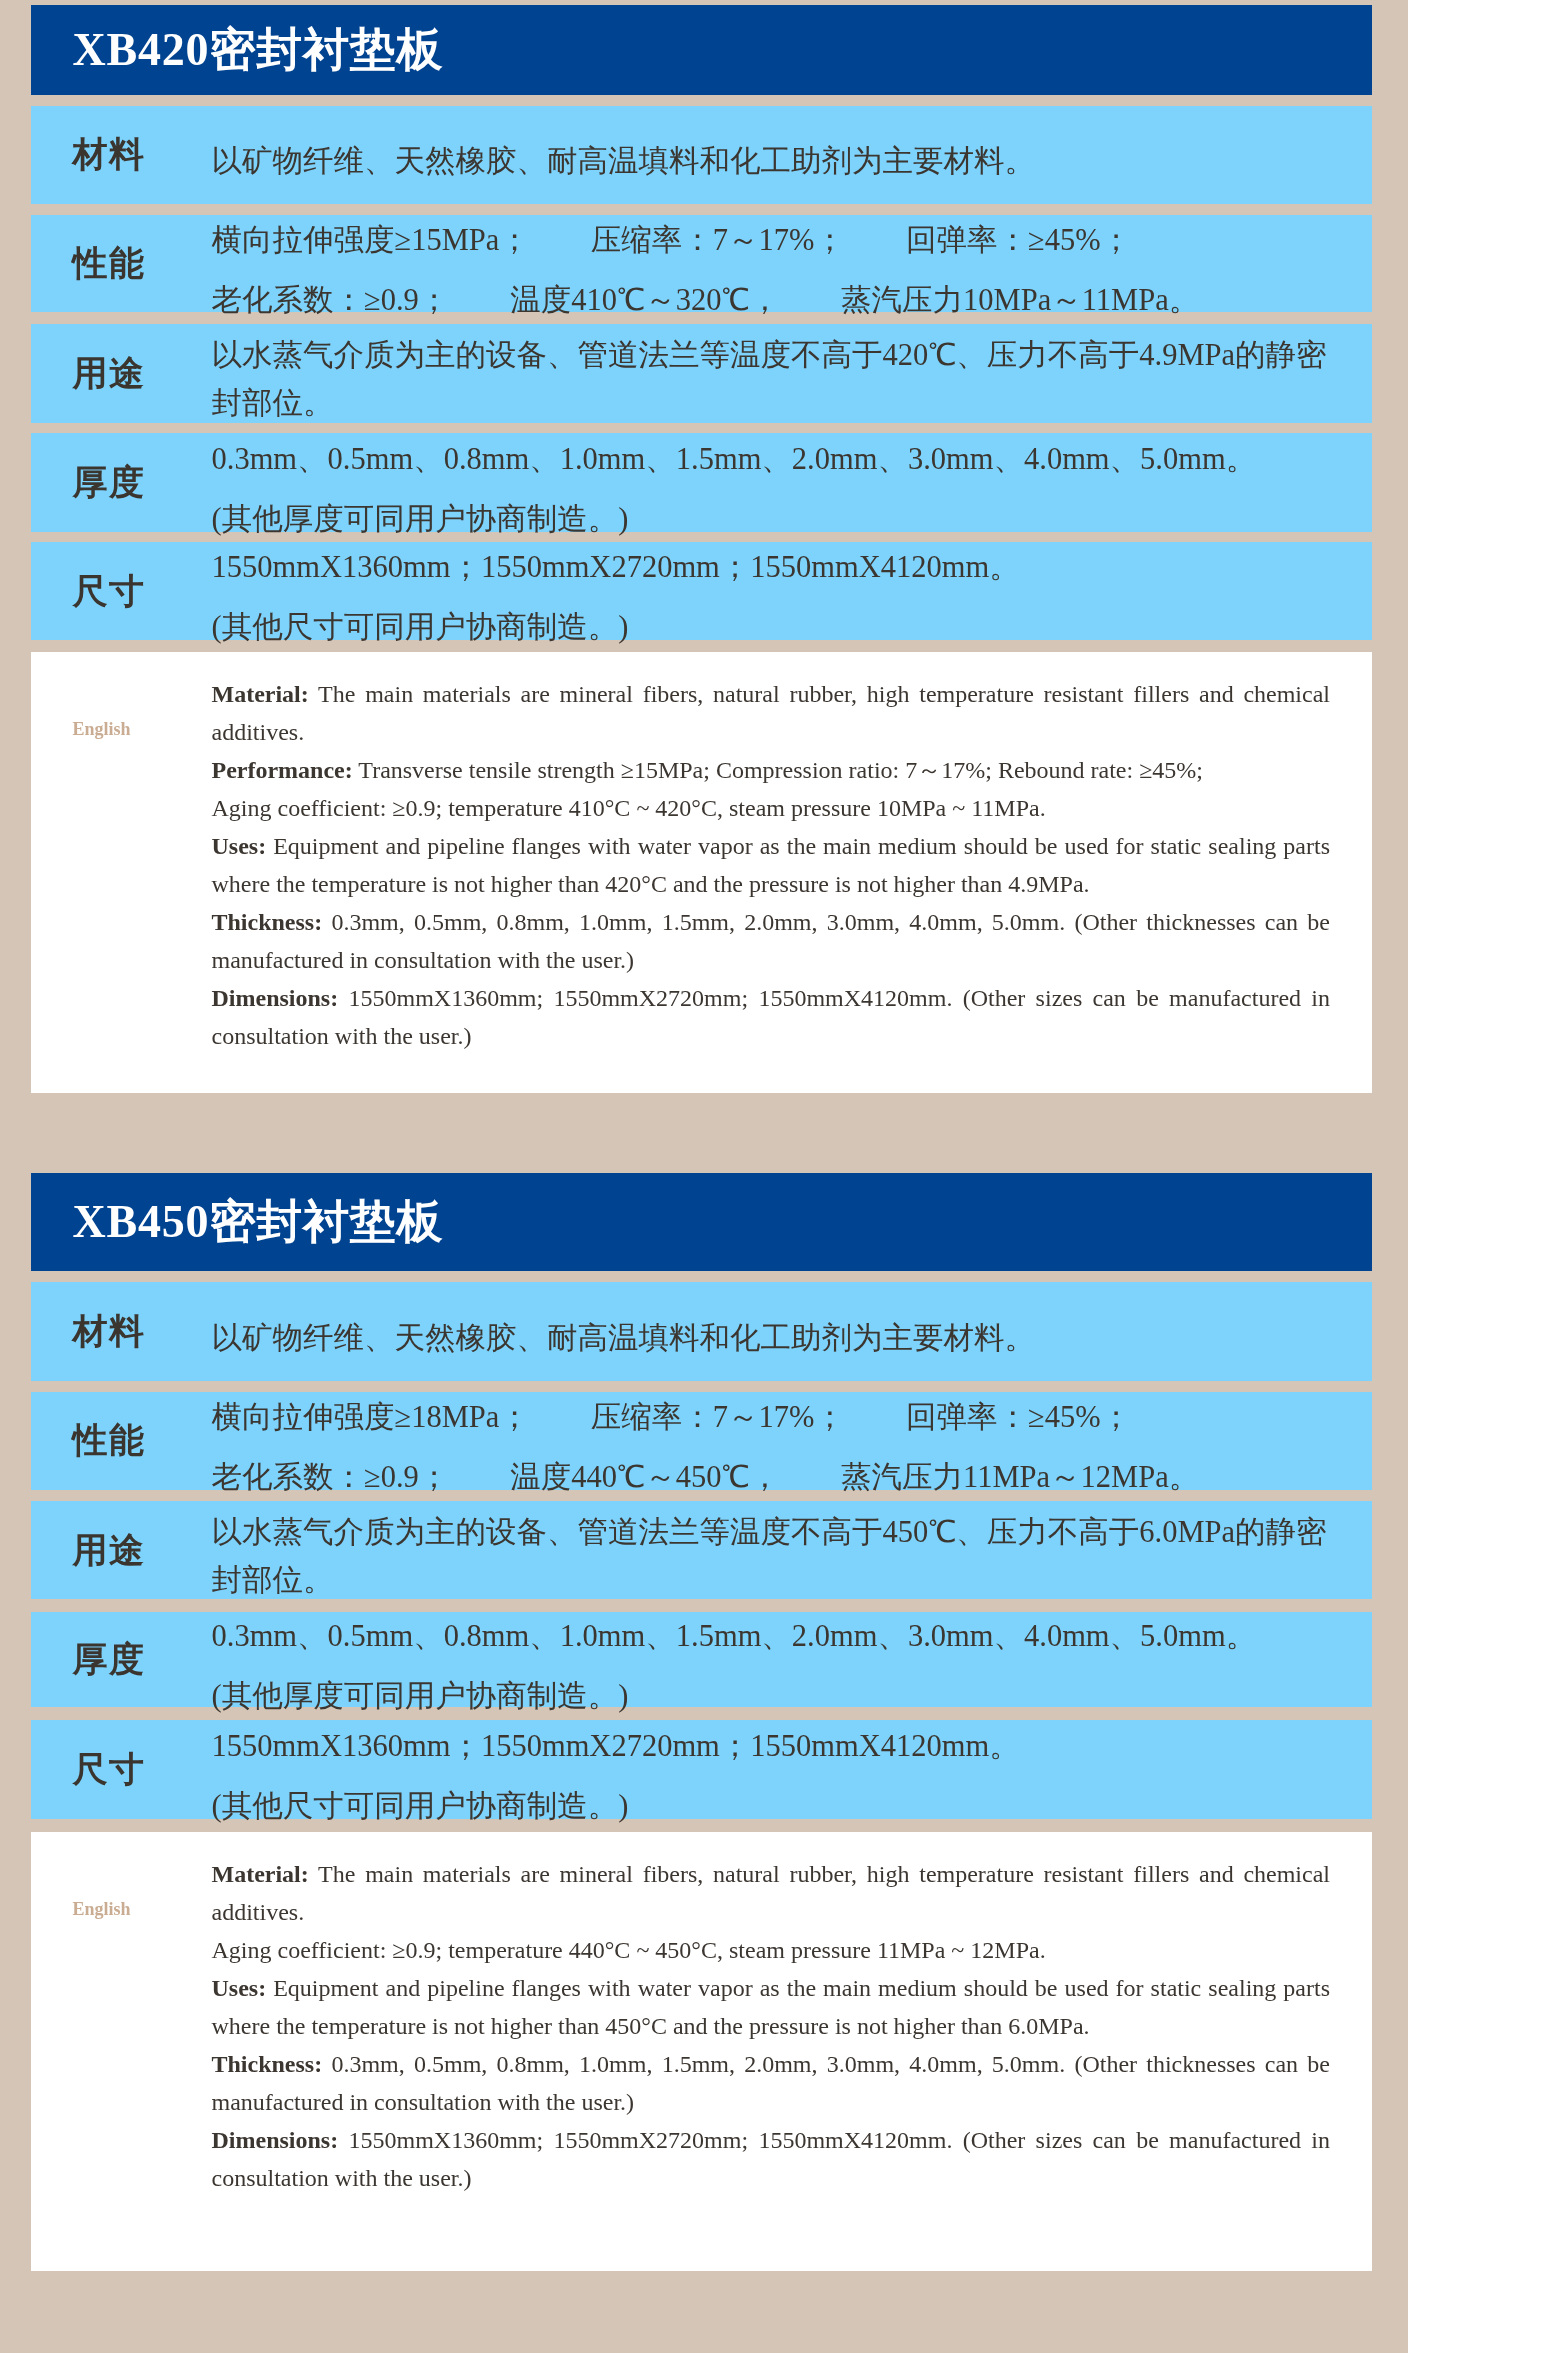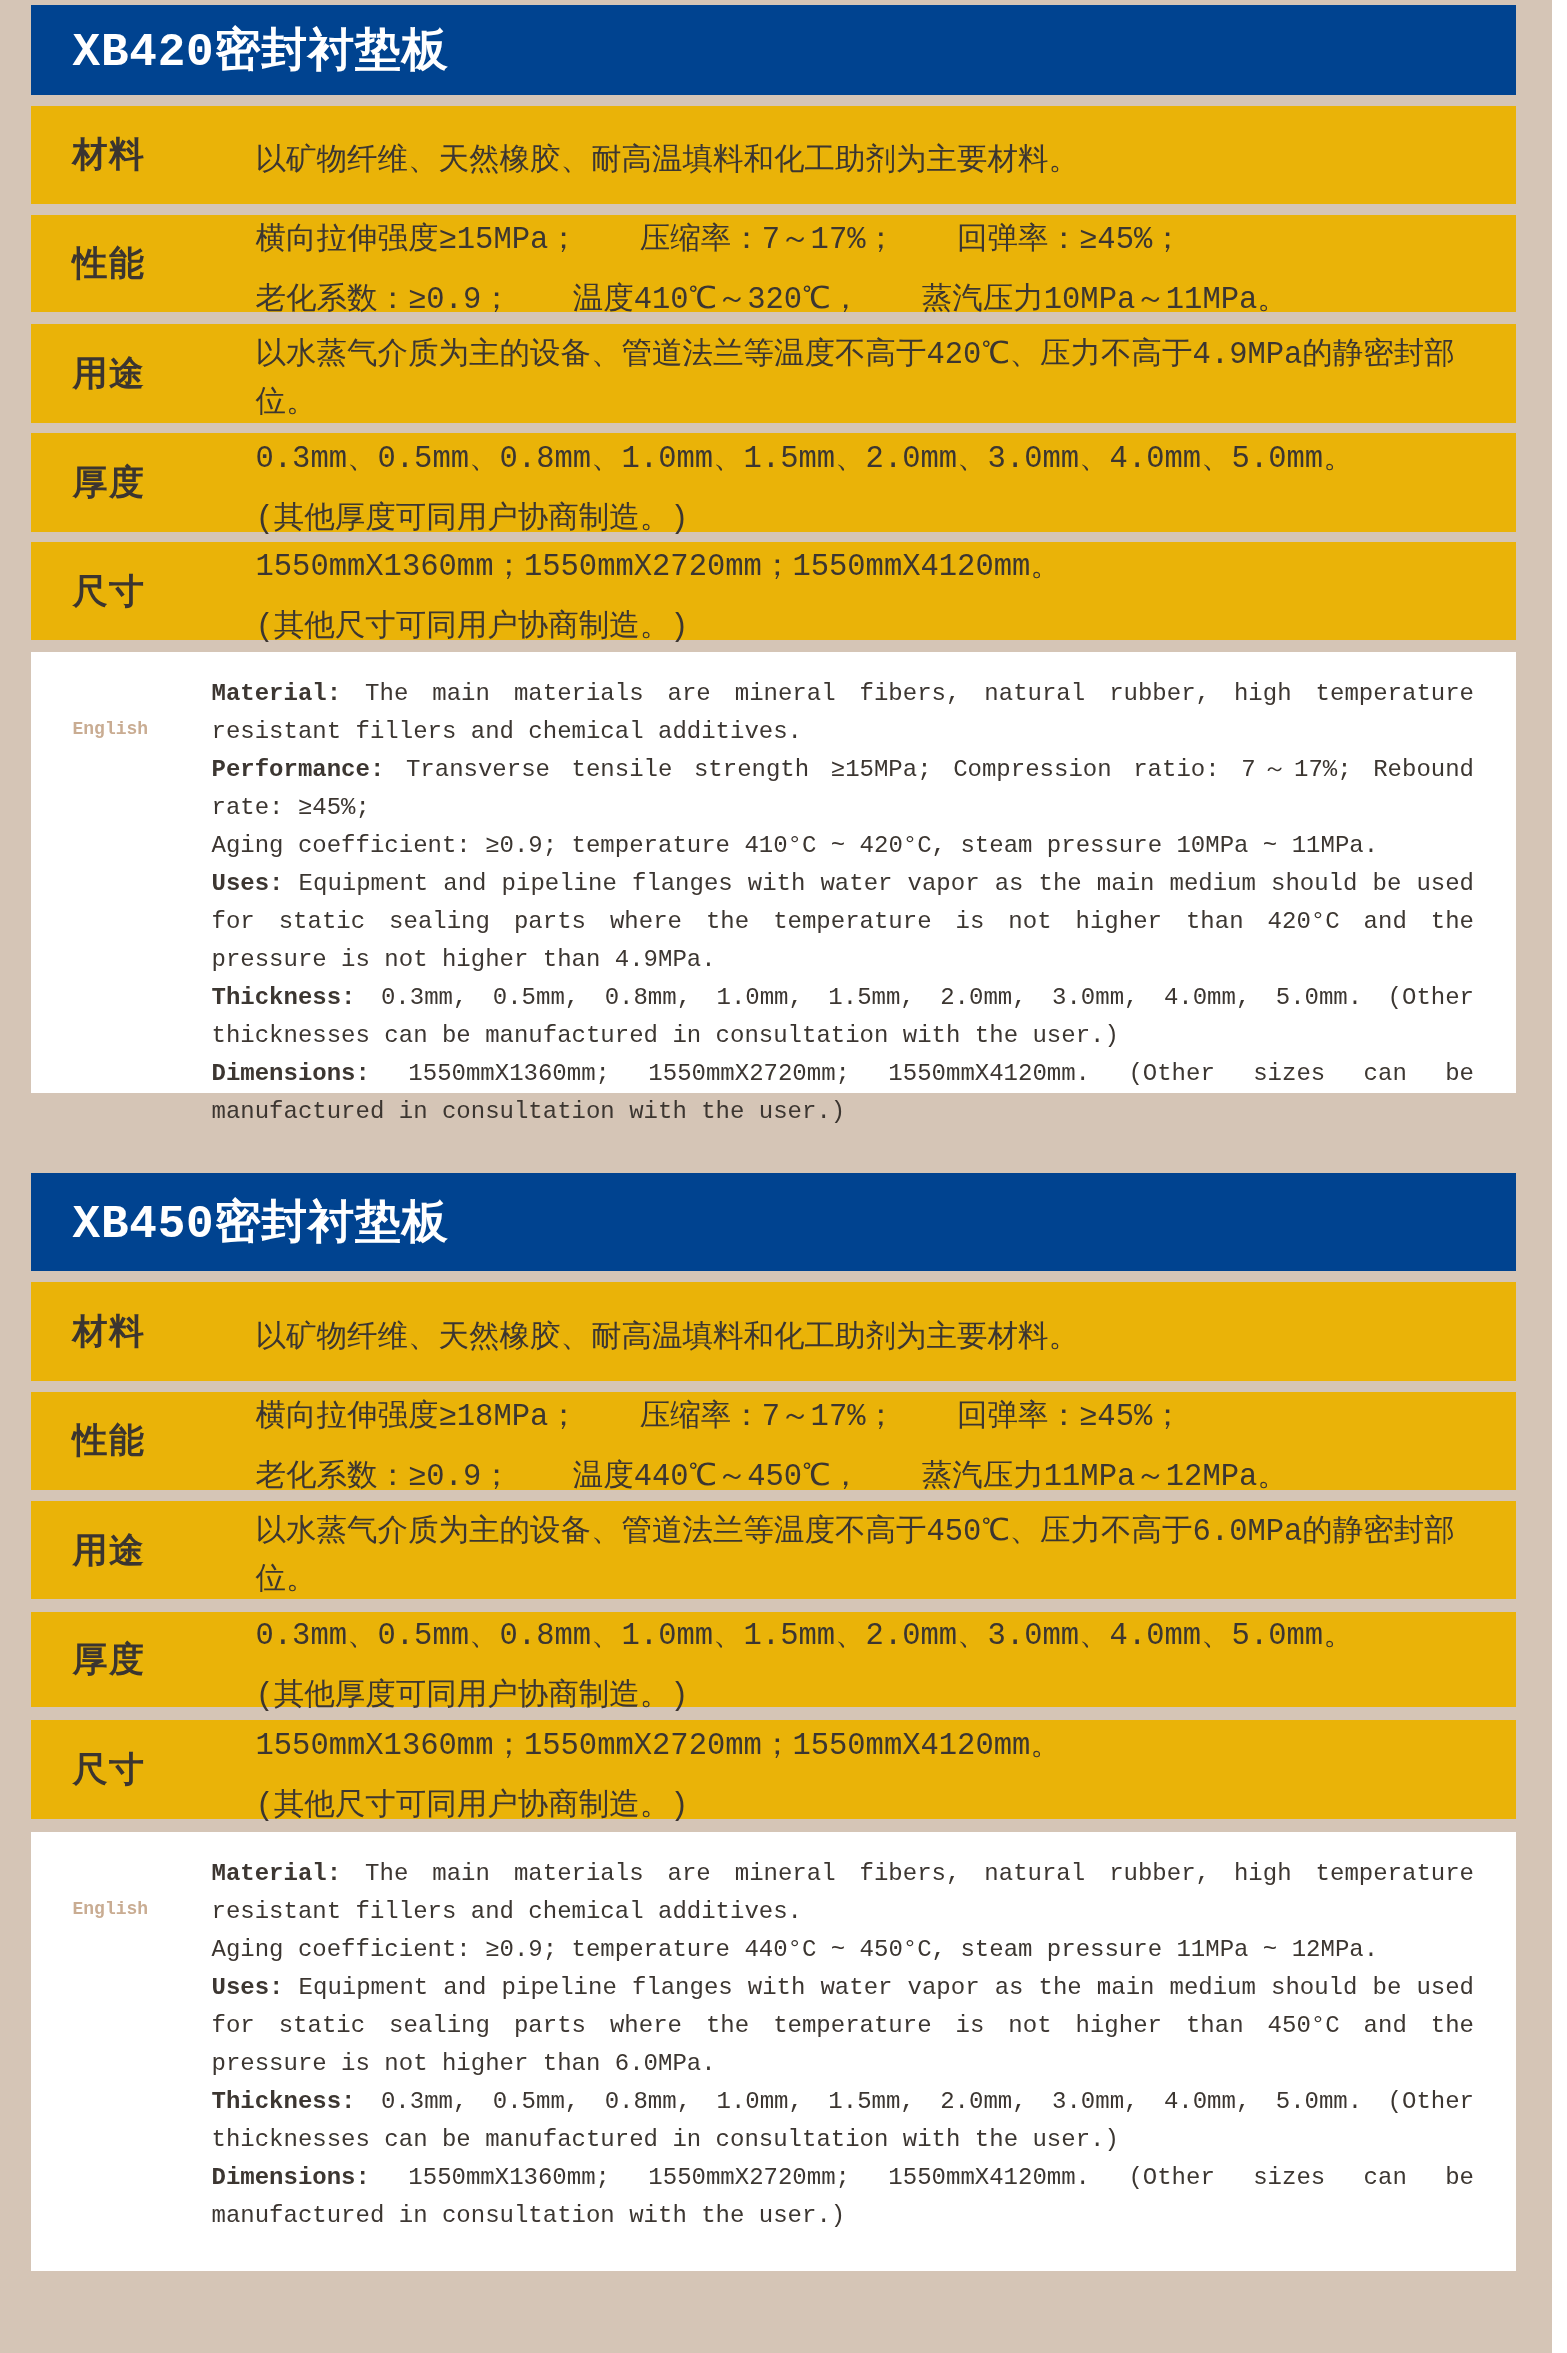--- a/index.html
+++ b/index.html
@@ -1,27 +1,27 @@
 <!DOCTYPE html>
 <html style="font-size:12.2px"><head>
 <meta charset="utf-8">
 <style>
   html,body{margin:0;padding:0;}
   .page{
-    width:1552px;height:2354px;background:#d5c5b6;
-    font-family:Liberation Mono, monospace;
+    width:1408px;height:2354px;background:#d5c5b6;
+    font-family:Liberation Serif, serif;
     position:relative;box-sizing:border-box;
     padding:4.6px 36px 0 30.5px;overflow:hidden;
   }
   .hdr{background:#004390;display:flex;align-items:center;}
   .hdr .title{
     color:#ffffff;font-size:46px;font-weight:700;
     padding-left:42px;letter-spacing:0.8px;white-space:nowrap;
   }
-  .row{background:#eab308;display:flex;align-items:center;box-sizing:border-box;gap:44px;}
+  .row{background:#7dd3fc;display:flex;align-items:center;box-sizing:border-box;}
   .row .lbl{
     width:139px;flex:none;padding-left:42px;box-sizing:content-box;
     font-size:35px;font-weight:700;color:#3b3530;letter-spacing:1.5px;white-space:nowrap;
   }
   .row .content{flex:1;padding-right:34px;font-size:30.5px;color:#3c3631;}
   .row .line{line-height:48px;white-space:pre-wrap;margin-top:12px;}
   .eng{background:#ffffff;display:flex;box-sizing:border-box;}
   .eng .left{flex:none;width:181px;padding-left:42px;padding-top:67px;box-sizing:border-box;}
   .eng .engname{font-size:18px;font-weight:700;color:#c9ac92;}
   .eng .right{flex:1;padding:23px 42px 0 0;}

